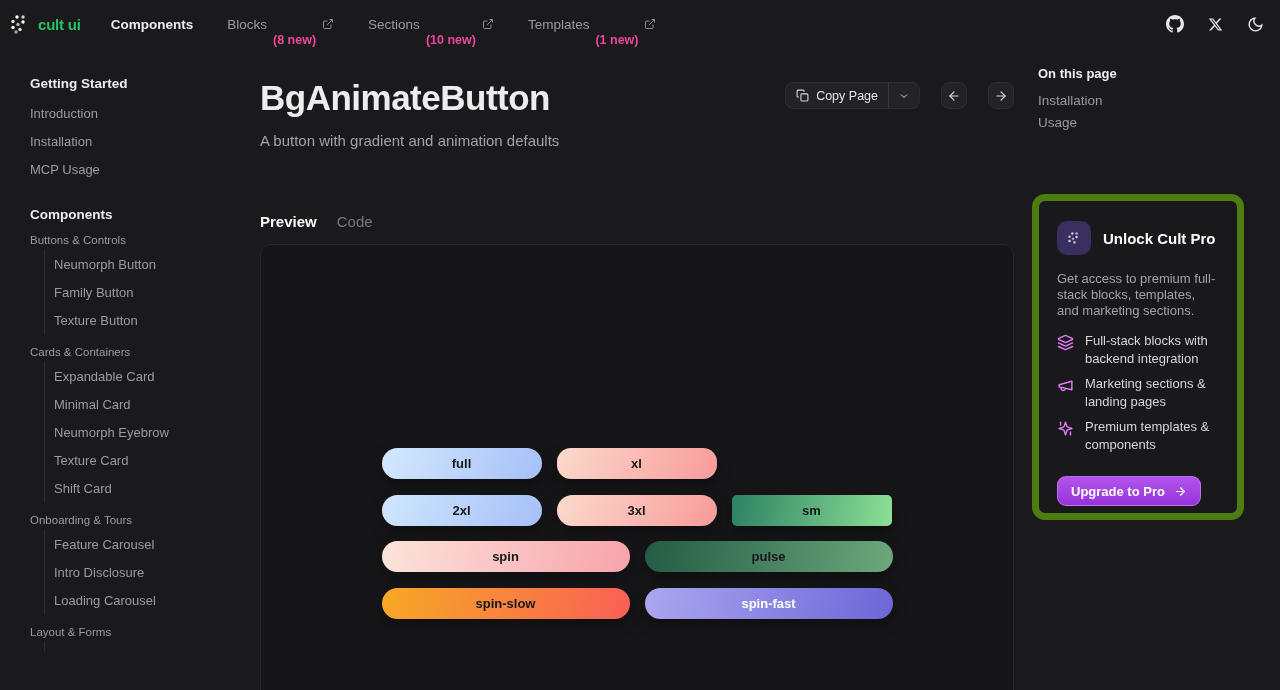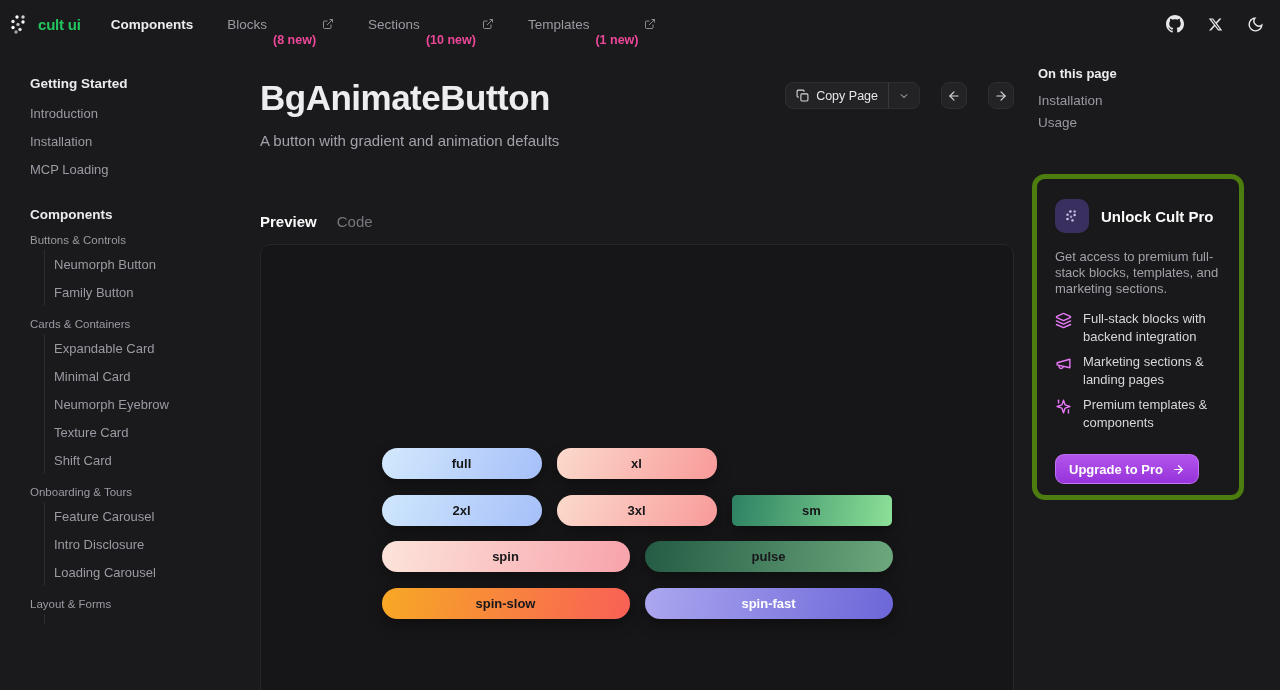--- a/index.html
+++ b/index.html
@@ -70,22 +70,22 @@
     height:31px; border:none; font-family:inherit; font-size:13px; font-weight:700;
     cursor:pointer; box-shadow:0 6px 14px rgba(0,0,0,0.35);
   }
 
   
   .rail { position:absolute; left:1032px; top:48px; width:212px; }
   .toc { margin:18px 0 0 6px; }
   .toc-title { font-size:13px; font-weight:600; color:#ececee; margin-bottom:8px; }
   .toc-link { display:block; font-size:13.5px; color:#9a9aa3; padding:3.5px 0; text-decoration:none; cursor:pointer; }
   .pro-card {
-    position:absolute; top:126px; left:0; width:212px; height:326px;
-    background:#19191b; border:5px solid #4d7c0f; border-radius:13px;
+    position:absolute; top:146px; left:0; width:212px; height:326px;
+    background:#19191b; border:7px solid #4d7c0f; border-radius:13px;
     padding:20px 18px;
   }
   .pro-head { display:flex; align-items:center; gap:12px; }
   .pro-icon {
     width:34px; height:34px; border-radius:10px; background:#3a3060;
     display:flex; align-items:center; justify-content:center; color:#cfc8ee;
   }
   .pro-title { font-size:15px; font-weight:700; color:#fafafa; }
   .pro-desc { font-size:13px; line-height:16px; color:#a1a1aa; margin-top:16px; }
   .pro-features { margin-top:13px; }
@@ -178,30 +178,31 @@
         </svg>
     </a>
   </div>
 </header>
 
 <aside class="sidebar">
   <div class="side-section">
     <div class="side-heading">Getting Started</div>
     <a class="side-link">Introduction</a>
     <a class="side-link">Installation</a>
-    <a class="side-link">MCP Loading</a>
+    <a class="side-link">MCP Usage</a>
   </div>
 
   <div class="side-section">
     <div class="side-heading">Components</div>
 
     <div class="side-group-label">Buttons &amp; Controls</div>
     <div class="side-items">
       <a class="side-link">Neumorph Button</a>
       <a class="side-link">Family Button</a>
+      <a class="side-link">Texture Button</a>
     </div>
 
     <div class="side-group-label">Cards &amp; Containers</div>
     <div class="side-items">
       <a class="side-link">Expandable Card</a>
       <a class="side-link">Minimal Card</a>
       <a class="side-link">Neumorph Eyebrow</a>
       <a class="side-link">Texture Card</a>
       <a class="side-link">Shift Card</a>
     </div>

